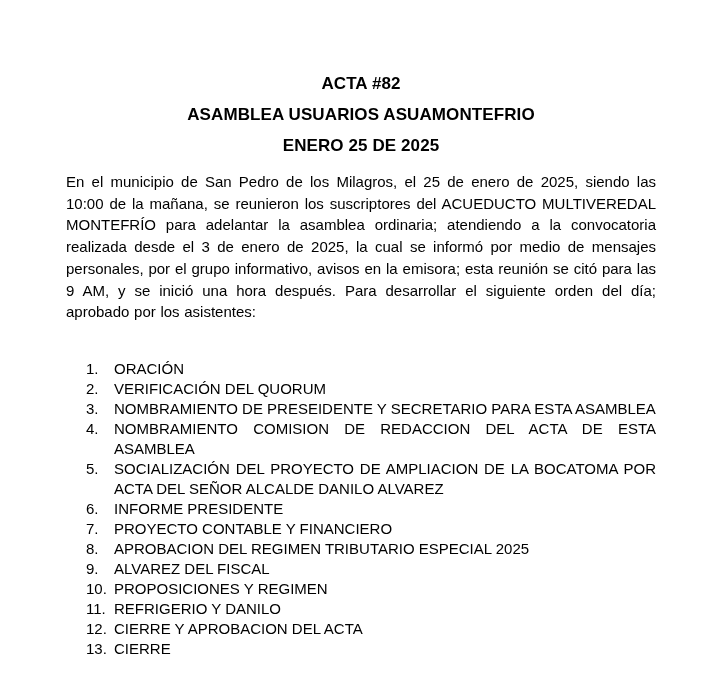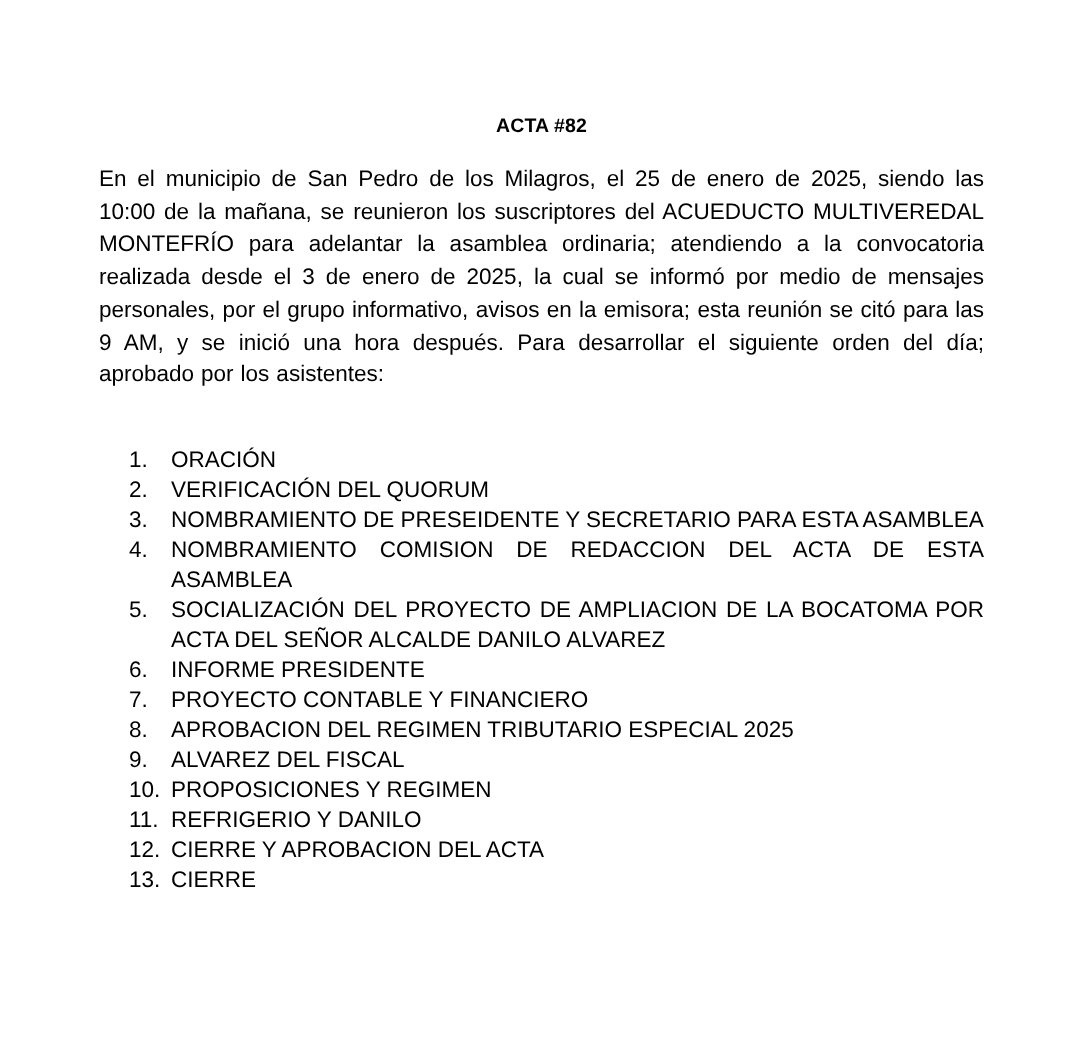--- a/index.html
+++ b/index.html
@@ -15,21 +15,21 @@
     background: #ffffff;
     color: #000000;
     font-family: "Liberation Sans", sans-serif;
     font-size: 15px;
     padding: 76px 68px 0 66px;
     overflow: hidden;
   }
   .doc-header { text-align: center; }
   .doc-header .hline {
     font-weight: bold;
-    font-size: 13px;
+    font-size: 17px;
     line-height: 16px;
     margin: 0 0 15px 0;
     letter-spacing: 0.1px;
   }
   .intro {
     margin: 17px 0 0 0;
     text-align: justify;
     line-height: 21.7px;
     word-spacing: 0.5px;
   }
@@ -54,20 +54,22 @@
     text-align: left;
   }
 </style>
 </head>
 <body>
 
 <div class="page">
 
   <div class="doc-header">
     <div class="hline">ACTA #82</div>
+    <div class="hline">ASAMBLEA USUARIOS ASUAMONTEFRIO</div>
+    <div class="hline">ENERO 25 DE 2025</div>
   </div>
 
   <p class="intro">En el municipio de San Pedro de los Milagros, el 25 de enero de 2025, siendo las 10:00 de la mañana, se reunieron los suscriptores del ACUEDUCTO MULTIVEREDAL MONTEFRÍO para adelantar la asamblea ordinaria; atendiendo a la convocatoria realizada desde el 3 de enero de 2025, la cual se informó por medio de mensajes personales, por el grupo informativo, avisos en la emisora; esta reunión se citó para las 9 AM, y se inició una hora después. Para desarrollar el siguiente orden del día; aprobado por los asistentes:</p>
 
   <ol class="agenda">
     <li>ORACIÓN</li>
     <li>VERIFICACIÓN DEL QUORUM</li>
     <li>NOMBRAMIENTO DE PRESEIDENTE Y SECRETARIO PARA ESTA ASAMBLEA</li>
     <li>NOMBRAMIENTO COMISION DE REDACCION DEL ACTA DE ESTA ASAMBLEA</li>
     <li>SOCIALIZACIÓN DEL PROYECTO DE AMPLIACION DE LA BOCATOMA POR ACTA DEL SEÑOR ALCALDE DANILO ALVAREZ</li>

